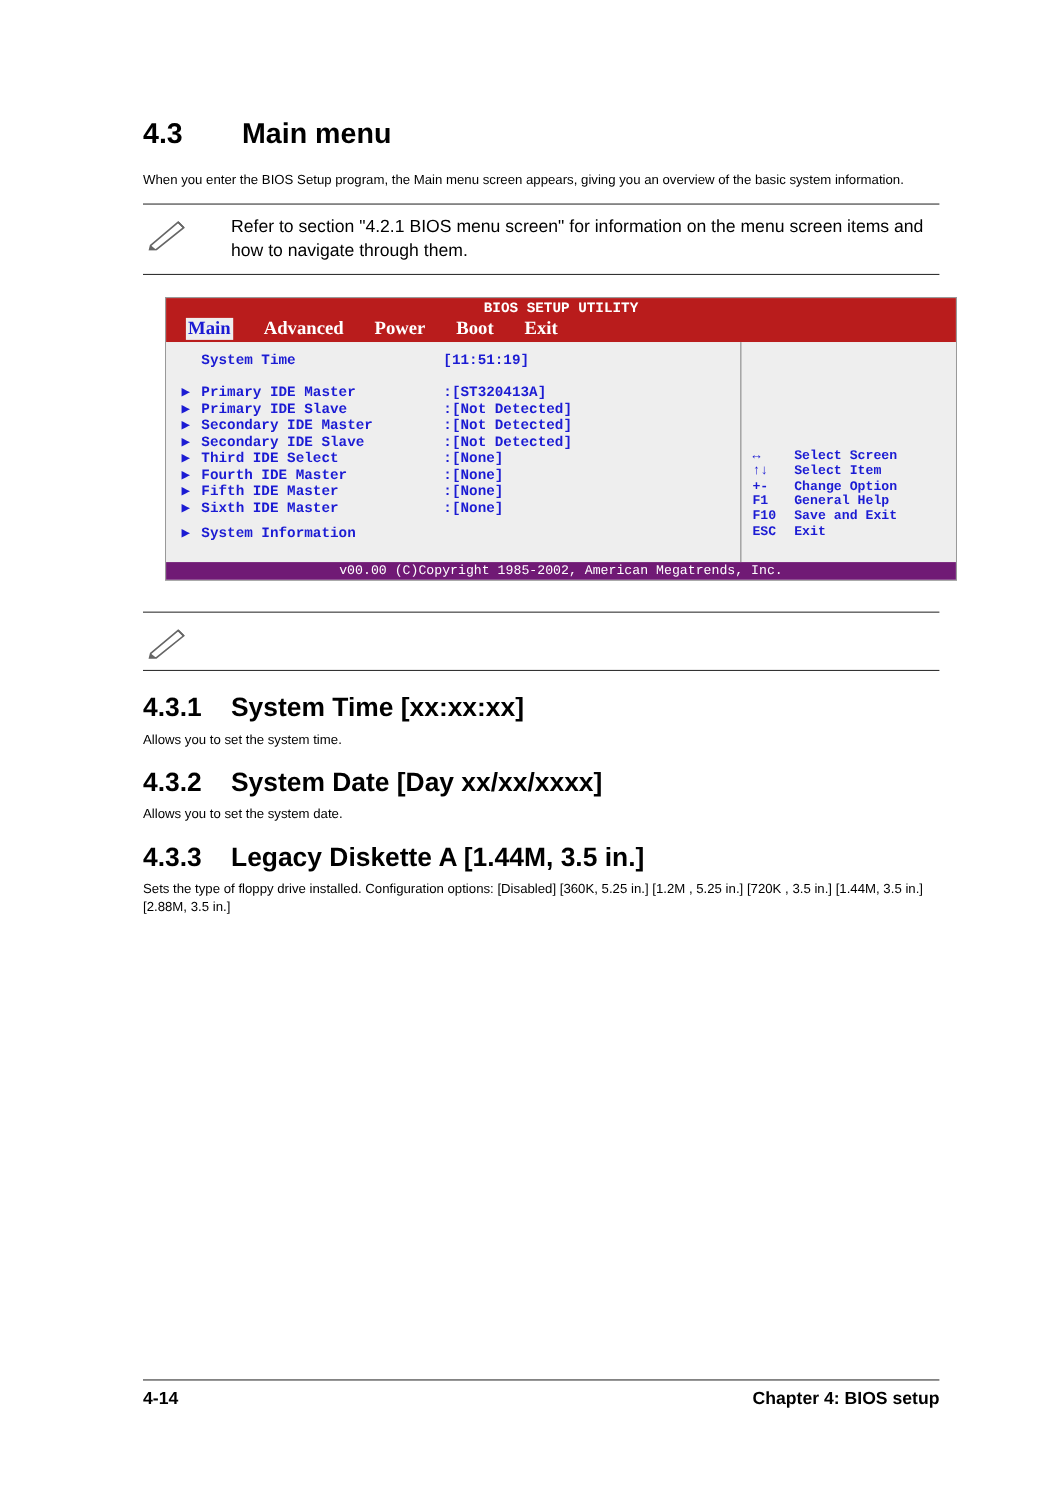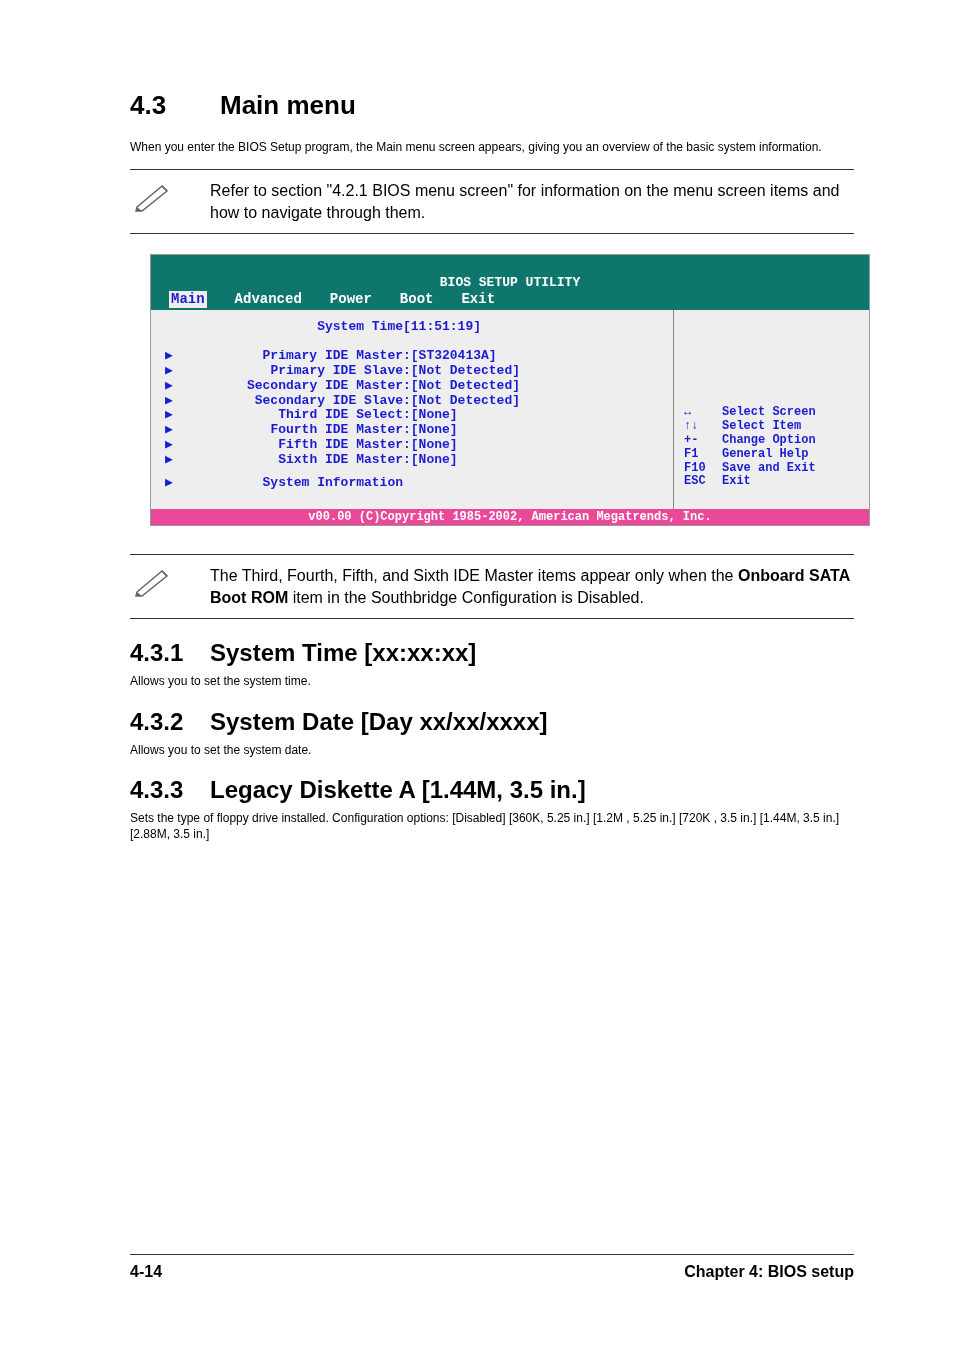--- a/index.html
+++ b/index.html
@@ -7,21 +7,21 @@
     font-family: Arial, Helvetica, sans-serif;
     font-size: 15px;
     color: #000;
     background: #fff;
     width: 954px;
     height: 1351px;
     position: relative;
     padding: 90px 100px 0 130px;
   }
   .h-main { font-size: 26px; font-weight: bold; margin-bottom: 18px; }
-  .h-main .num { display:inline-block; width:90px; }
+  .h-main .num { display:inline-block; width:90px;margin-top:16px; }
   .para { font-size: 12px; line-height: 1.35; margin-bottom: 14px; }
   .note-block {
     border-top: 1px solid #333;
     border-bottom: 1px solid #333;
     padding: 6px 0 6px 0;
     margin: 10px 0 20px 0;
     display: flex;
     align-items: flex-start;
     gap: 30px;
   }
@@ -31,33 +31,33 @@
   }
   .note-text { font-size: 16px; line-height: 1.35; padding: 4px 0; }
   .bios-box {
     width: 720px;
     margin: 10px 0 28px 20px;
     border: 1px solid #999;
     background: #eee;
     font-size: 0;
   }
   .bios-header {
-    background: #0f766e;
+    background: #b91c1c;
     color: #fff;
     font-family: 'Courier New', monospace;
     font-weight: bold;
     font-size: 13px;
-    padding: 20px 0 0 0;
+    padding: 2px 0 0 0;
     text-align: center;
     line-height: 1.2;
   }
   .bios-menubar {
     display:flex;
-    font-size: 14px;
-    font-family: Liberation Mono, monospace;
+    font-size: 17px;
+    font-family: Liberation Serif, serif;
     font-weight: bold;
     color:#fff;
     padding: 0 18px 2px 18px;
     gap: 28px;
   }
   .bios-menubar .menu-item.sel { background:#eee; color:#1b1bd3; padding:0 2px; }
   .bios-body {
     display:flex;
     background:#eee;
     font-family:'Courier New',monospace;
@@ -65,41 +65,41 @@
     font-size:13px;
     color:#1b1bd3;
   }
   .bios-left {
     flex: 1;
     border-right: 1px solid #888;
     padding: 10px 10px 18px 14px;
   }
   .bios-row { display:flex; line-height:1.15; }
   .bios-row .arrow { width:18px; color:#1b1bd3; }
-  .bios-row .label { width:220px; white-space:pre;text-align:right; }
+  .bios-row .label { width:220px; white-space:pre; }
   .bios-row .val { white-space:pre; }
   .bios-gap { height:14px; }
   .bios-right {
     width:195px;
     padding: 10px 8px 10px 10px;
     font-family:'Courier New',monospace;
     font-weight:bold;
     font-size:12px;
     color:#1b1bd3;
     display:flex;
     flex-direction:column;
     justify-content:flex-end;
   }
   .bios-help-row { display:flex; line-height:1.15; }
   .bios-help-row .k { width:38px; }
   .bios-footer {
-    background:#ec4899;
+    background:#701a75;
     color:#fff;
     font-family:'Courier New',monospace;
-    font-weight:bold;
+    font-weight:normal;
     font-size:12px;
     text-align:center;
     padding:1px 0;
   }
   .h-sub { font-size: 24px; font-weight: bold; margin: 18px 0 6px 0; }
   .h-sub .num { display:inline-block; width:80px; }
   .footer {
     position:absolute;
     left:130px; bottom:70px;
     width: 724px;
@@ -232,23 +232,20 @@
 </div>
 
 <div class="note-block">
   <div class="note-icon">
     <svg width="42" height="32" viewBox="0 0 42 32">
       <path d="M3 27 L28 6 L33 11 L8 31 L2 31 Z" fill="none" stroke="#666" stroke-width="1.5"></path>
       <path d="M28 6 L33 11" stroke="#666" stroke-width="1.5"></path>
       <path d="M2 31 L8 31 L3 27 Z" fill="#666"></path>
     </svg>
   </div>
-  <div class="note-text">
-    <span>The Third, Fourth, Fifth, and Sixth IDE Master items appear only when the </span><b>Onboard SATA Boot ROM</b><span> item in the Southbridge Configuration is Disabled.</span>
-  </div>
 </div>
 
 <div class="h-sub">
   <span class="num">4.3.1</span><span>System Time [xx:xx:xx]</span>
 </div>
 <p class="para">Allows you to set the system time.</p>
 
 <div class="h-sub">
   <span class="num">4.3.2</span><span>System Date [Day xx/xx/xxxx]</span>
 </div>

